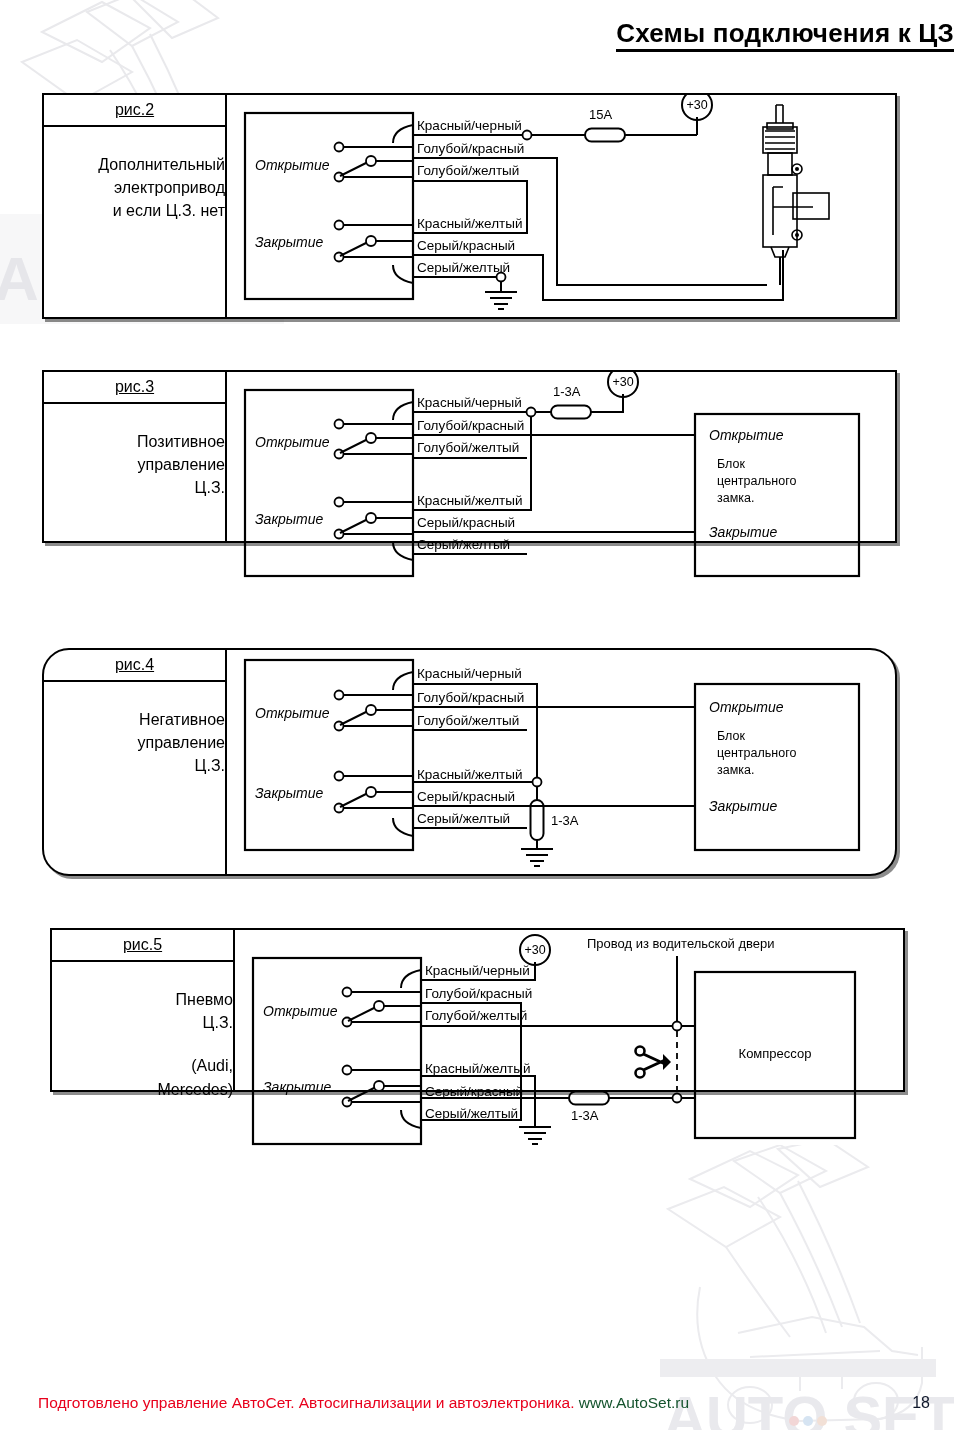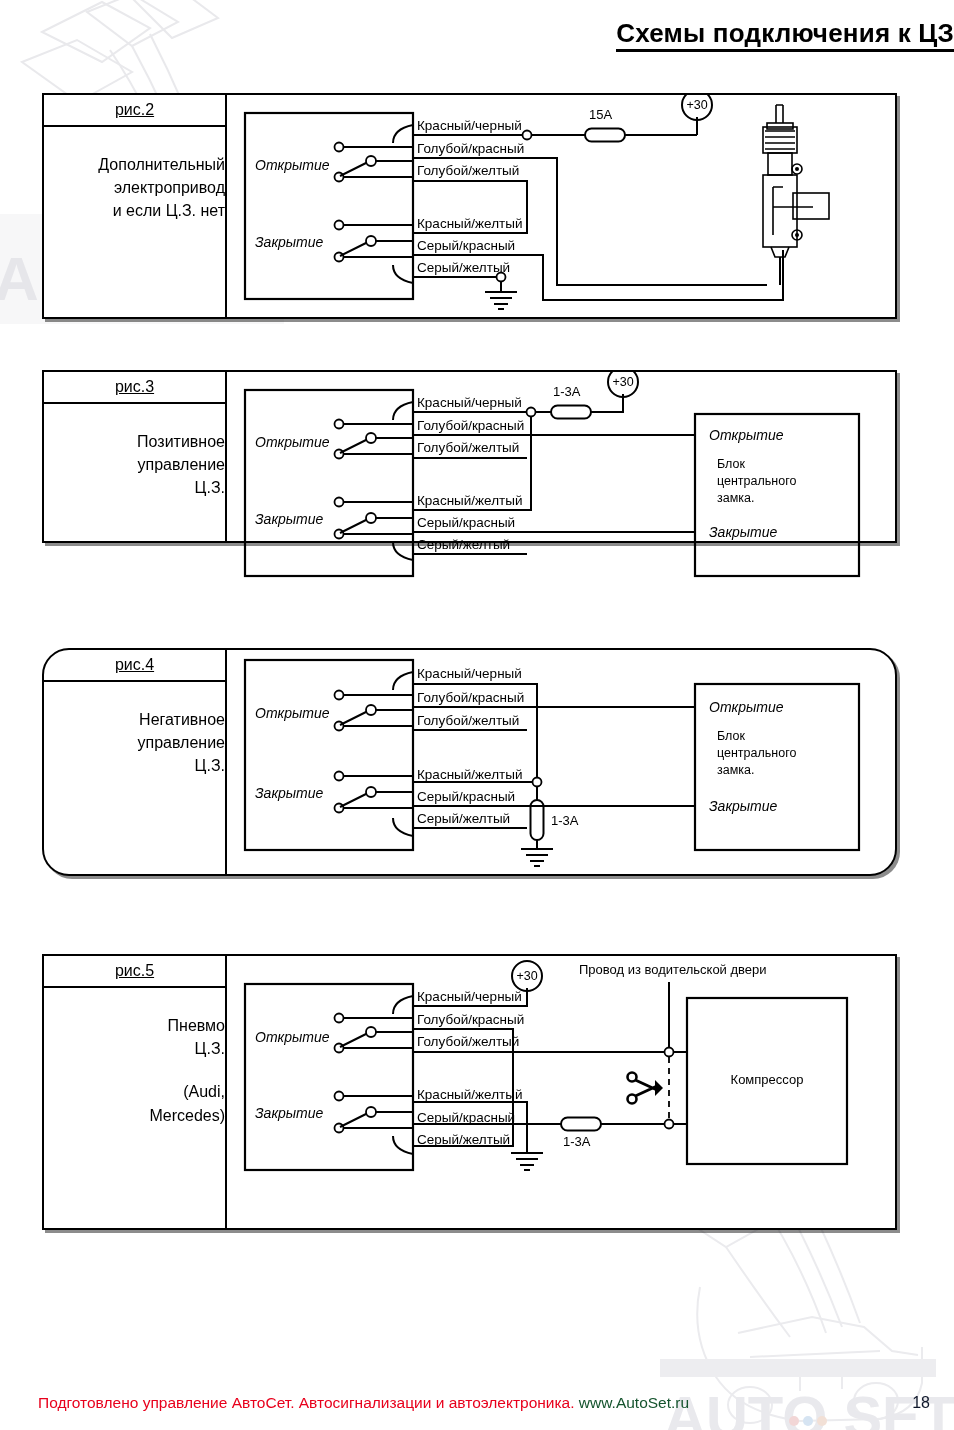--- a/index.html
+++ b/index.html
@@ -409,21 +409,21 @@
       <rect class="box" x="468" y="34" width="164" height="166"></rect>
       <text class="op-label" x="482" y="62">Открытие</text>
       <text class="block-label" x="490" y="90">Блок</text>
       <text class="block-label" x="490" y="107">центрального</text>
       <text class="block-label" x="490" y="124">замка.</text>
       <text class="op-label" x="482" y="161">Закрытие</text>
     </svg>
   </div>
 </div>
 
-<div class="panel" id="panel-fig5" style="top:954px;height:276px;">
+<div class="panel" id="panel-fig5" style="top:928px;height:164px;margin-left:8px;">
   <div class="panel-label">
     <div class="panel-fig">рис.5</div>
     <div class="panel-desc">
       <div>Пневмо</div>
       <div>Ц.З.</div>
       <div class="sub">(Audi,</div>
       <div>Mercedes)</div>
     </div>
   </div>
   <div class="panel-canvas">

